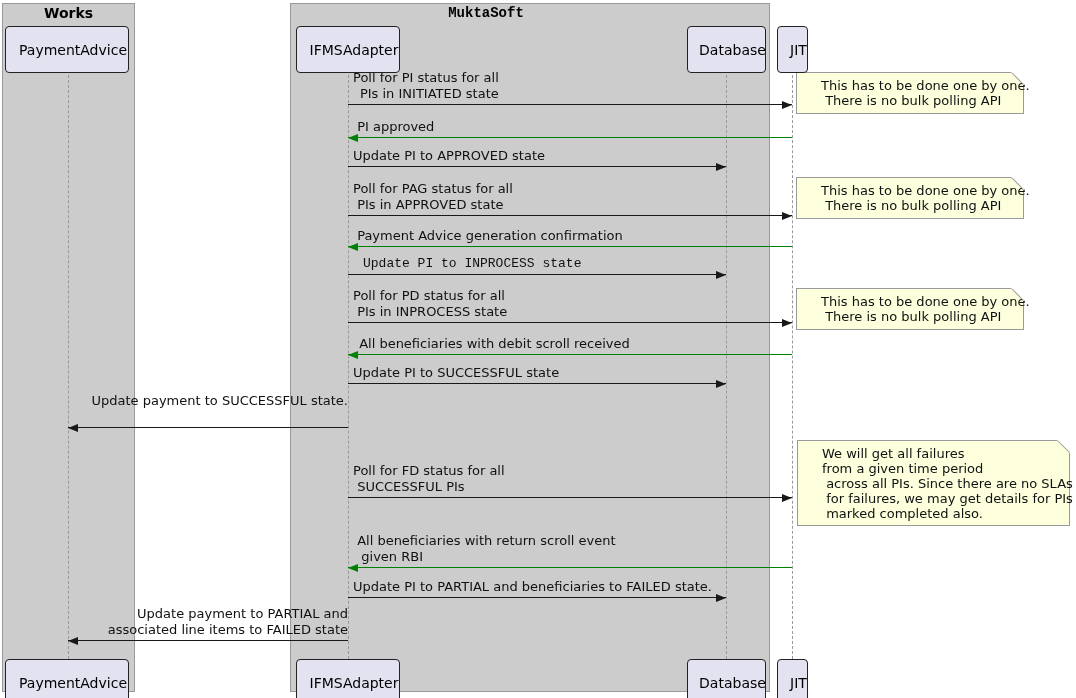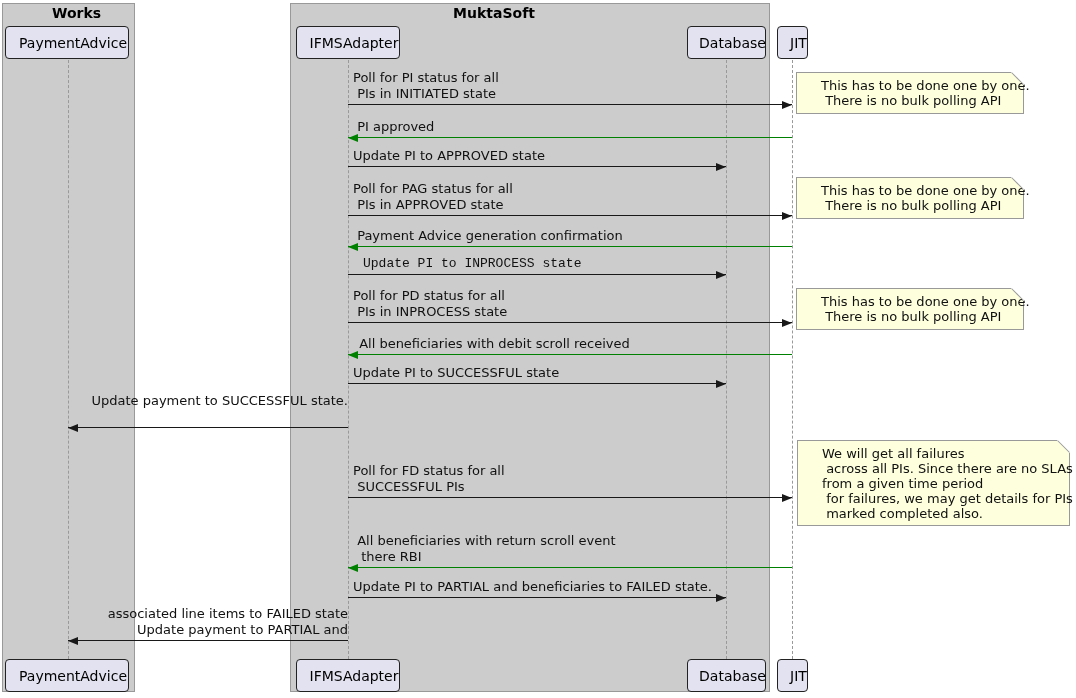--- a/index.html
+++ b/index.html
@@ -15,31 +15,30 @@
     background:var(--box-bg,#cccccc);
     border:1px solid var(--box-border,#999999);
     box-sizing:border-box;
   }
   .group-title{
     position:absolute;
     text-align:center;
     font-weight:bold;
     font-size:14px;
     color:#000;
-    padding-left:8px;
   }
   .lifeline{
     position:absolute;
     width:0;
     border-left:1px dashed var(--lifeline,#999999);
   }
   .participant{
     position:absolute;
     box-sizing:border-box;
-    height:33px;
+    height:47px;
     background:var(--part-bg,#e2e2f0);
     border:1px solid var(--part-border,#222222);
     border-radius:4px;
     display:flex;align-items:center;justify-content:center;
     font-size:14px;color:#000;padding-left:12px;
   }
   .msg-label{
     position:absolute;
     font-size:13px;
     line-height:16px;
@@ -92,32 +91,32 @@
   }
 </style>
 </head>
 <body>
 
 <div id="stage" style="--box-bg: #cccccc; --box-border: #999999; --part-bg: #e2e2f0; --part-border: #222222; --lifeline: #999999; --note-bg: #feffdd; --note-border: #999999;">
   <div id="boxes-layer">
       <div class="groupbox" style="left: 2px; top: 3px; width: 133px; height: 689px;"></div>
       <div class="group-title" style="left: 2px; top: 5px; width: 133px;">Works</div>
       <div class="groupbox" style="left: 290px; top: 3px; width: 480px; height: 689px;"></div>
-      <div class="group-title" style="left: 290px; top: 5px; width: 392px;">MuktaSoft</div>
+      <div class="group-title" style="left: 290px; top: 5px; width: 392px; font-family: Liberation Mono, monospace;">MuktaSoft</div>
     </div>
   <div id="lifelines-layer">
       <div class="lifeline" style="left: 68px; top: 55px; height: 604px;"></div>
       <div class="lifeline" style="left: 348px; top: 55px; height: 604px;"></div>
       <div class="lifeline" style="left: 726px; top: 55px; height: 604px;"></div>
       <div class="lifeline" style="left: 792px; top: 55px; height: 604px;"></div>
     </div>
   <div id="messages-layer">
       <div class="msg-line" style="left: 348px; top: 104px; width: 444px; background: rgb(24, 24, 24);"></div>
       <div class="arrowhead right" style="left: 782px; top: 100.5px; border-left-color: rgb(24, 24, 24);"></div>
-      <div class="msg-label" style="left: 353px; top: 70px;"><div>Poll for PI status for all</div><div> PIs in INITIATED state</div></div>
+      <div class="msg-label" style="left: 353px; top: 70px; text-align: right;"><div>Poll for PI status for all</div><div> PIs in INITIATED state</div></div>
       <div class="msg-line" style="left: 348px; top: 137px; width: 444px; background: rgb(0, 128, 0);"></div>
       <div class="arrowhead left" style="left: 348px; top: 133.5px; border-right-color: rgb(0, 128, 0);"></div>
       <div class="msg-label" style="left: 353px; top: 119px;"><div> PI approved</div></div>
       <div class="msg-line" style="left: 348px; top: 166px; width: 378px; background: rgb(24, 24, 24);"></div>
       <div class="arrowhead right" style="left: 716px; top: 162.5px; border-left-color: rgb(24, 24, 24);"></div>
       <div class="msg-label" style="left: 353px; top: 148px;"><div>Update PI to APPROVED state</div></div>
       <div class="msg-line" style="left: 348px; top: 215px; width: 444px; background: rgb(24, 24, 24);"></div>
       <div class="arrowhead right" style="left: 782px; top: 211.5px; border-left-color: rgb(24, 24, 24);"></div>
       <div class="msg-label" style="left: 353px; top: 181px;"><div>Poll for PAG status for all</div><div> PIs in APPROVED state</div></div>
       <div class="msg-line" style="left: 348px; top: 246px; width: 444px; background: rgb(0, 128, 0);"></div>
@@ -136,33 +135,33 @@
       <div class="arrowhead right" style="left: 716px; top: 379.5px; border-left-color: rgb(24, 24, 24);"></div>
       <div class="msg-label" style="left: 353px; top: 365px;"><div>Update PI to SUCCESSFUL state</div></div>
       <div class="msg-line" style="left: 68px; top: 427px; width: 280px; background: rgb(24, 24, 24);"></div>
       <div class="arrowhead left" style="left: 68px; top: 423.5px; border-right-color: rgb(24, 24, 24);"></div>
       <div class="msg-label center" style="left: 68px; top: 393px; width: 280px;"><div>Update payment to SUCCESSFUL state.</div></div>
       <div class="msg-line" style="left: 348px; top: 497px; width: 444px; background: rgb(24, 24, 24);"></div>
       <div class="arrowhead right" style="left: 782px; top: 493.5px; border-left-color: rgb(24, 24, 24);"></div>
       <div class="msg-label" style="left: 353px; top: 463px;"><div>Poll for FD status for all</div><div> SUCCESSFUL PIs</div></div>
       <div class="msg-line" style="left: 348px; top: 567px; width: 444px; background: rgb(0, 128, 0);"></div>
       <div class="arrowhead left" style="left: 348px; top: 563.5px; border-right-color: rgb(0, 128, 0);"></div>
-      <div class="msg-label" style="left: 353px; top: 533px;"><div> All beneficiaries with return scroll event</div><div>  there RBI</div></div>
+      <div class="msg-label" style="left: 353px; top: 533px;"><div> All beneficiaries with return scroll event</div><div>  given RBI</div></div>
       <div class="msg-line" style="left: 348px; top: 597px; width: 378px; background: rgb(24, 24, 24);"></div>
       <div class="arrowhead right" style="left: 716px; top: 593.5px; border-left-color: rgb(24, 24, 24);"></div>
       <div class="msg-label" style="left: 353px; top: 579px;"><div>Update PI to PARTIAL and beneficiaries to FAILED state.</div></div>
       <div class="msg-line" style="left: 68px; top: 640px; width: 280px; background: rgb(24, 24, 24);"></div>
       <div class="arrowhead left" style="left: 68px; top: 636.5px; border-right-color: rgb(24, 24, 24);"></div>
-      <div class="msg-label center" style="left: 68px; top: 606px; width: 280px;"><div> associated line items to FAILED state</div><div>Update payment to PARTIAL and</div></div>
+      <div class="msg-label center" style="left: 68px; top: 606px; width: 280px;"><div>Update payment to PARTIAL and</div><div> associated line items to FAILED state</div></div>
     </div>
   <div id="notes-layer">
       <div class="note" style="left: 796px; top: 72px; width: 228px; min-height: 42px;"><div class="fold"></div><div>This has to be done one by one.</div><div> There is no bulk polling API</div></div>
       <div class="note" style="left: 796px; top: 177px; width: 228px; min-height: 42px;"><div class="fold"></div><div>This has to be done one by one.</div><div> There is no bulk polling API</div></div>
       <div class="note" style="left: 796px; top: 288px; width: 228px; min-height: 42px;"><div class="fold"></div><div>This has to be done one by one.</div><div> There is no bulk polling API</div></div>
-      <div class="note" style="left: 797px; top: 440px; width: 273px; min-height: 84px;"><div class="fold"></div><div>We will get all failures</div><div> across all PIs. Since there are no SLAs</div><div>from a given time period</div><div> for failures, we may get details for PIs</div><div> marked completed also.</div></div>
+      <div class="note" style="left: 797px; top: 440px; width: 273px; min-height: 84px;"><div class="fold"></div><div>We will get all failures</div><div>from a given time period</div><div> across all PIs. Since there are no SLAs</div><div> for failures, we may get details for PIs</div><div> marked completed also.</div></div>
     </div>
   <div id="participants-layer">
       <div class="participant" style="left: 5px; top: 26px; width: 124px;">
         <span>PaymentAdvice</span>
       </div>
       <div class="participant" style="left: 5px; top: 659px; width: 124px;">
         <span>PaymentAdvice</span>
       </div>
       <div class="participant" style="left: 296px; top: 26px; width: 104px;">
         <span>IFMSAdapter</span>

